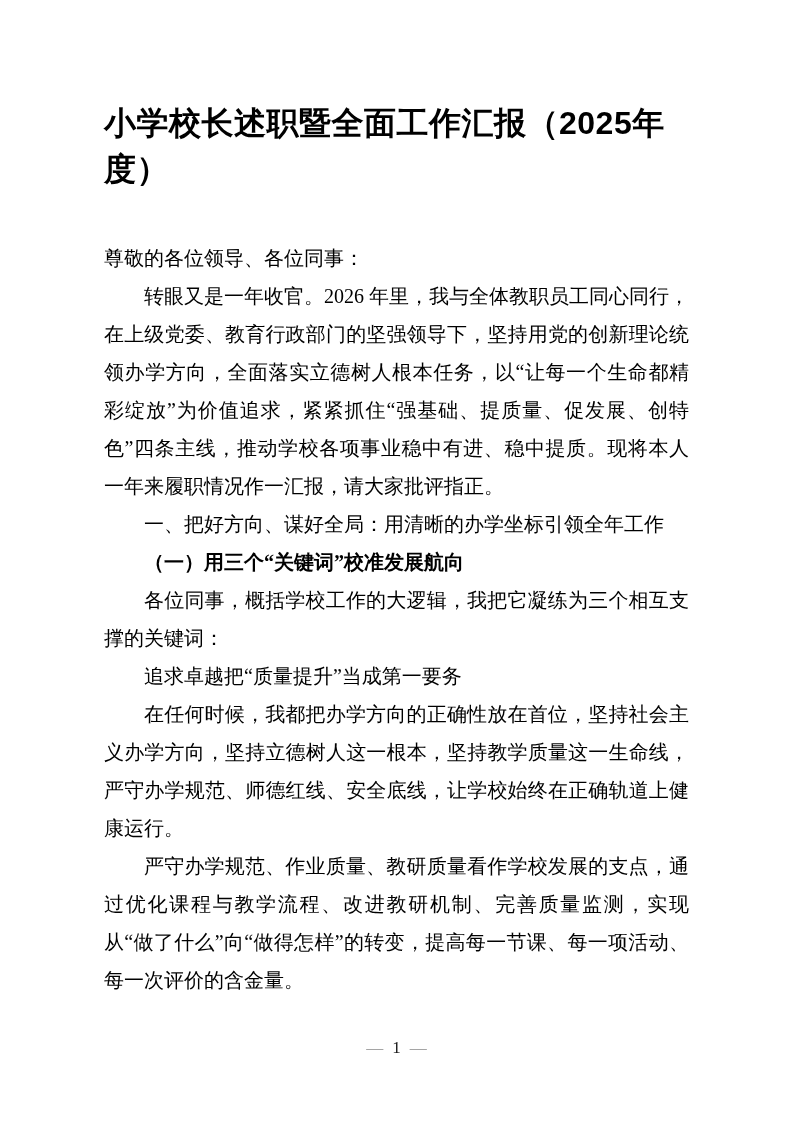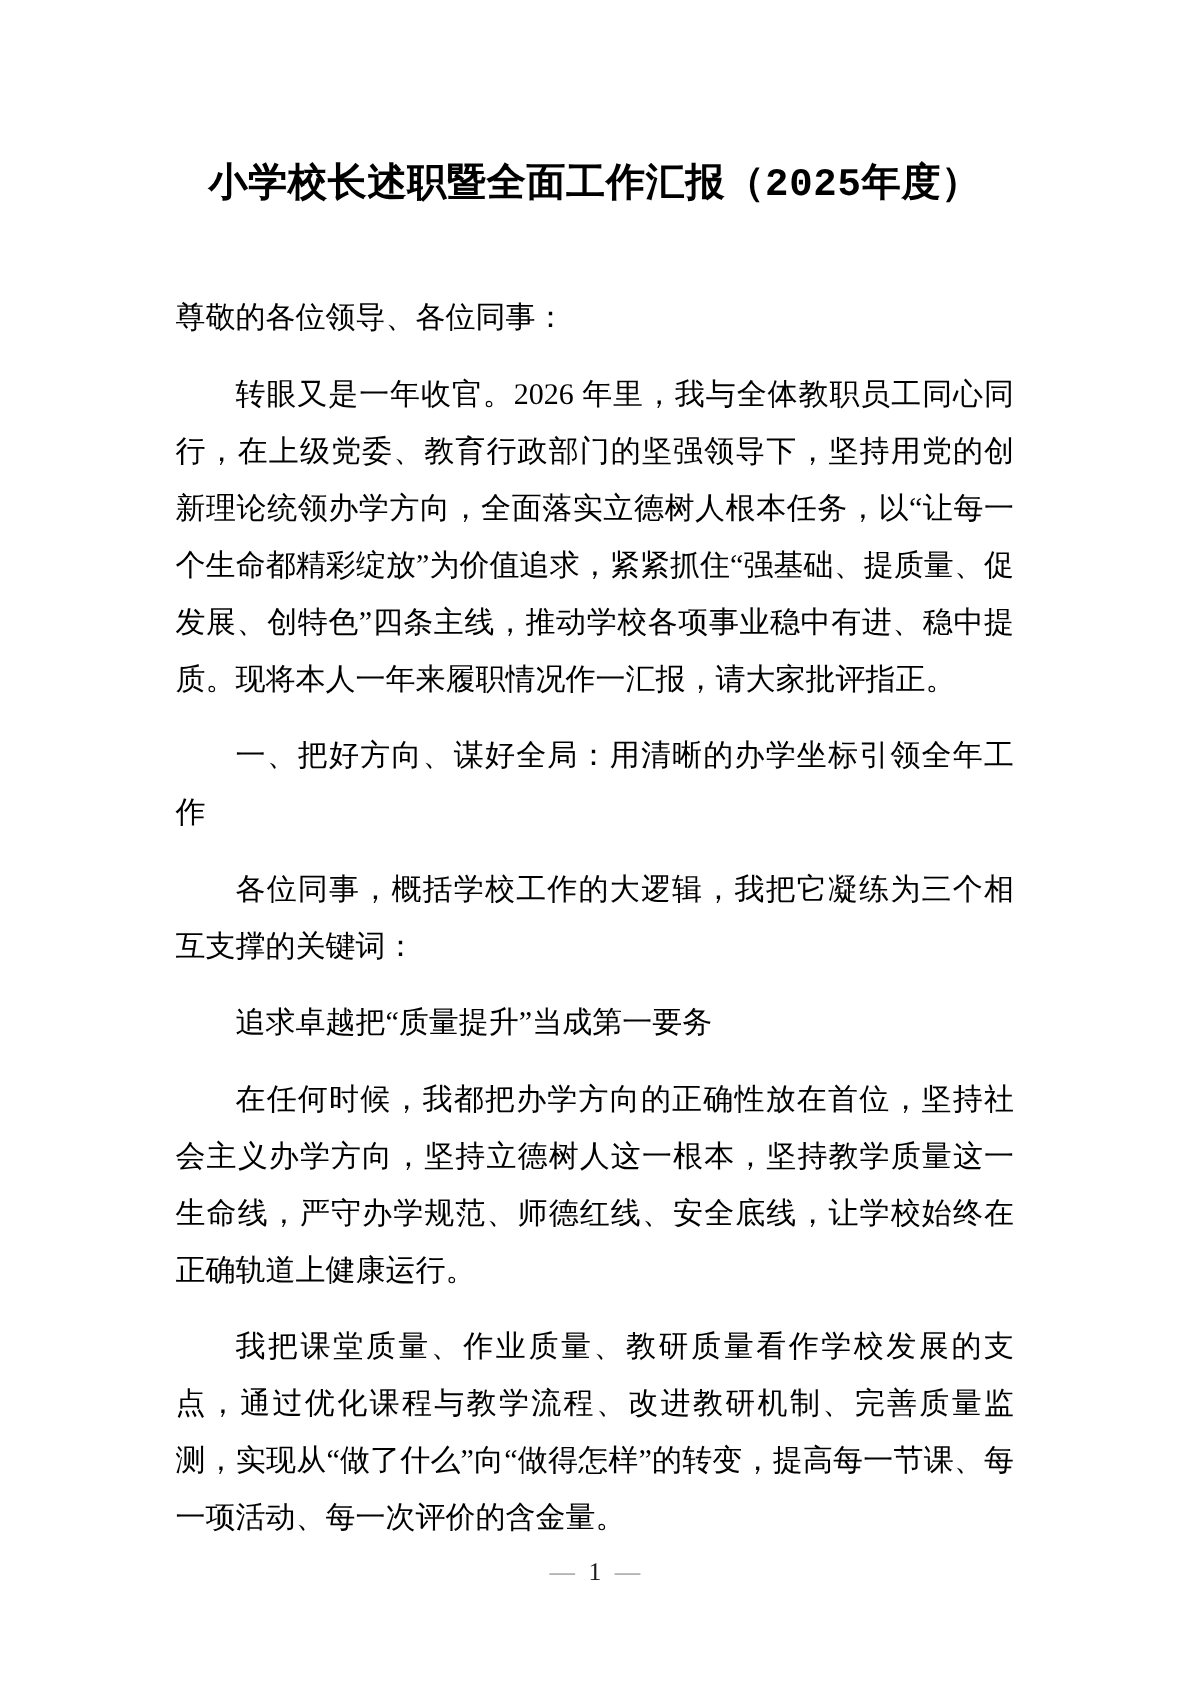--- a/index.html
+++ b/index.html
@@ -17,36 +17,36 @@
     font-family: "Liberation Serif", serif;
   }
   .doc {
     position: absolute;
     left: 104px;
     top: 0;
     width: 585px;
   }
   .doc-title {
     margin: 100px 0 0 0;
-    font-size: 26px;
+    font-size: 32px;
     line-height: 46px;
     font-weight: 700;
-    text-align: center;
+    text-align: left;
     letter-spacing: 0.5px;
-    font-family: Liberation Mono, monospace;
+    font-family: Liberation Sans, sans-serif;
   }
   .doc-body {
     margin-top: 47px;
     font-size: 20px;
     line-height: 38px;
     text-align: justify;
     text-justify: inter-character;
   }
   .doc-body p {
-    margin: 13px;
+    margin: 0;
     padding: 0;
     text-indent: 2em;
   }
   .no-indent {
     text-indent: 0 !important;
   }
   .h1 {
     font-family: "Liberation Sans", sans-serif;
     font-weight: 400;
   }
@@ -80,29 +80,30 @@
     <h1 class="doc-title">小学校长述职暨全面工作汇报（2025年度）</h1>
 
     <div class="doc-body">
 
       <p class="no-indent">尊敬的各位领导、各位同事：</p>
 
       <p>转眼又是一年收官。2026 年里，我与全体教职员工同心同行，在上级党委、教育行政部门的坚强领导下，坚持用党的创新理论统领办学方向，全面落实立德树人根本任务，以“让每一个生命都精彩绽放”为价值追求，紧紧抓住“强基础、提质量、促发展、创特色”四条主线，推动学校各项事业稳中有进、稳中提质。现将本人一年来履职情况作一汇报，请大家批评指正。</p>
 
       <p class="h1">一、把好方向、谋好全局：用清晰的办学坐标引领全年工作</p>
 
+      <p class="h2">（一）用三个“关键词”校准发展航向</p>
 
       <p>各位同事，概括学校工作的大逻辑，我把它凝练为三个相互支撑的关键词：</p>
 
 
       <p>追求卓越把“质量提升”当成第一要务</p>
 
       <p>在任何时候，我都把办学方向的正确性放在首位，坚持社会主义办学方向，坚持立德树人这一根本，坚持教学质量这一生命线，严守办学规范、师德红线、安全底线，让学校始终在正确轨道上健康运行。</p>
 
-      <p>我把课堂质量、作业质量、教研质量看作学校发展的支点，通过优化课程与教学流程、改进教研机制、完善质量监测，实现从“做了什么”向“做得怎样”的转变，提高每一节课、每一项活动、每一次评价的含金量。</p>
+      <p>严守办学规范、作业质量、教研质量看作学校发展的支点，通过优化课程与教学流程、改进教研机制、完善质量监测，实现从“做了什么”向“做得怎样”的转变，提高每一节课、每一项活动、每一次评价的含金量。</p>
 
     </div>
   </div>
 
   <div class="footer">
     <span class="dash">—</span><span class="num">1</span><span class="dash">—</span>
   </div>
 </div>
 
 </body></html>

